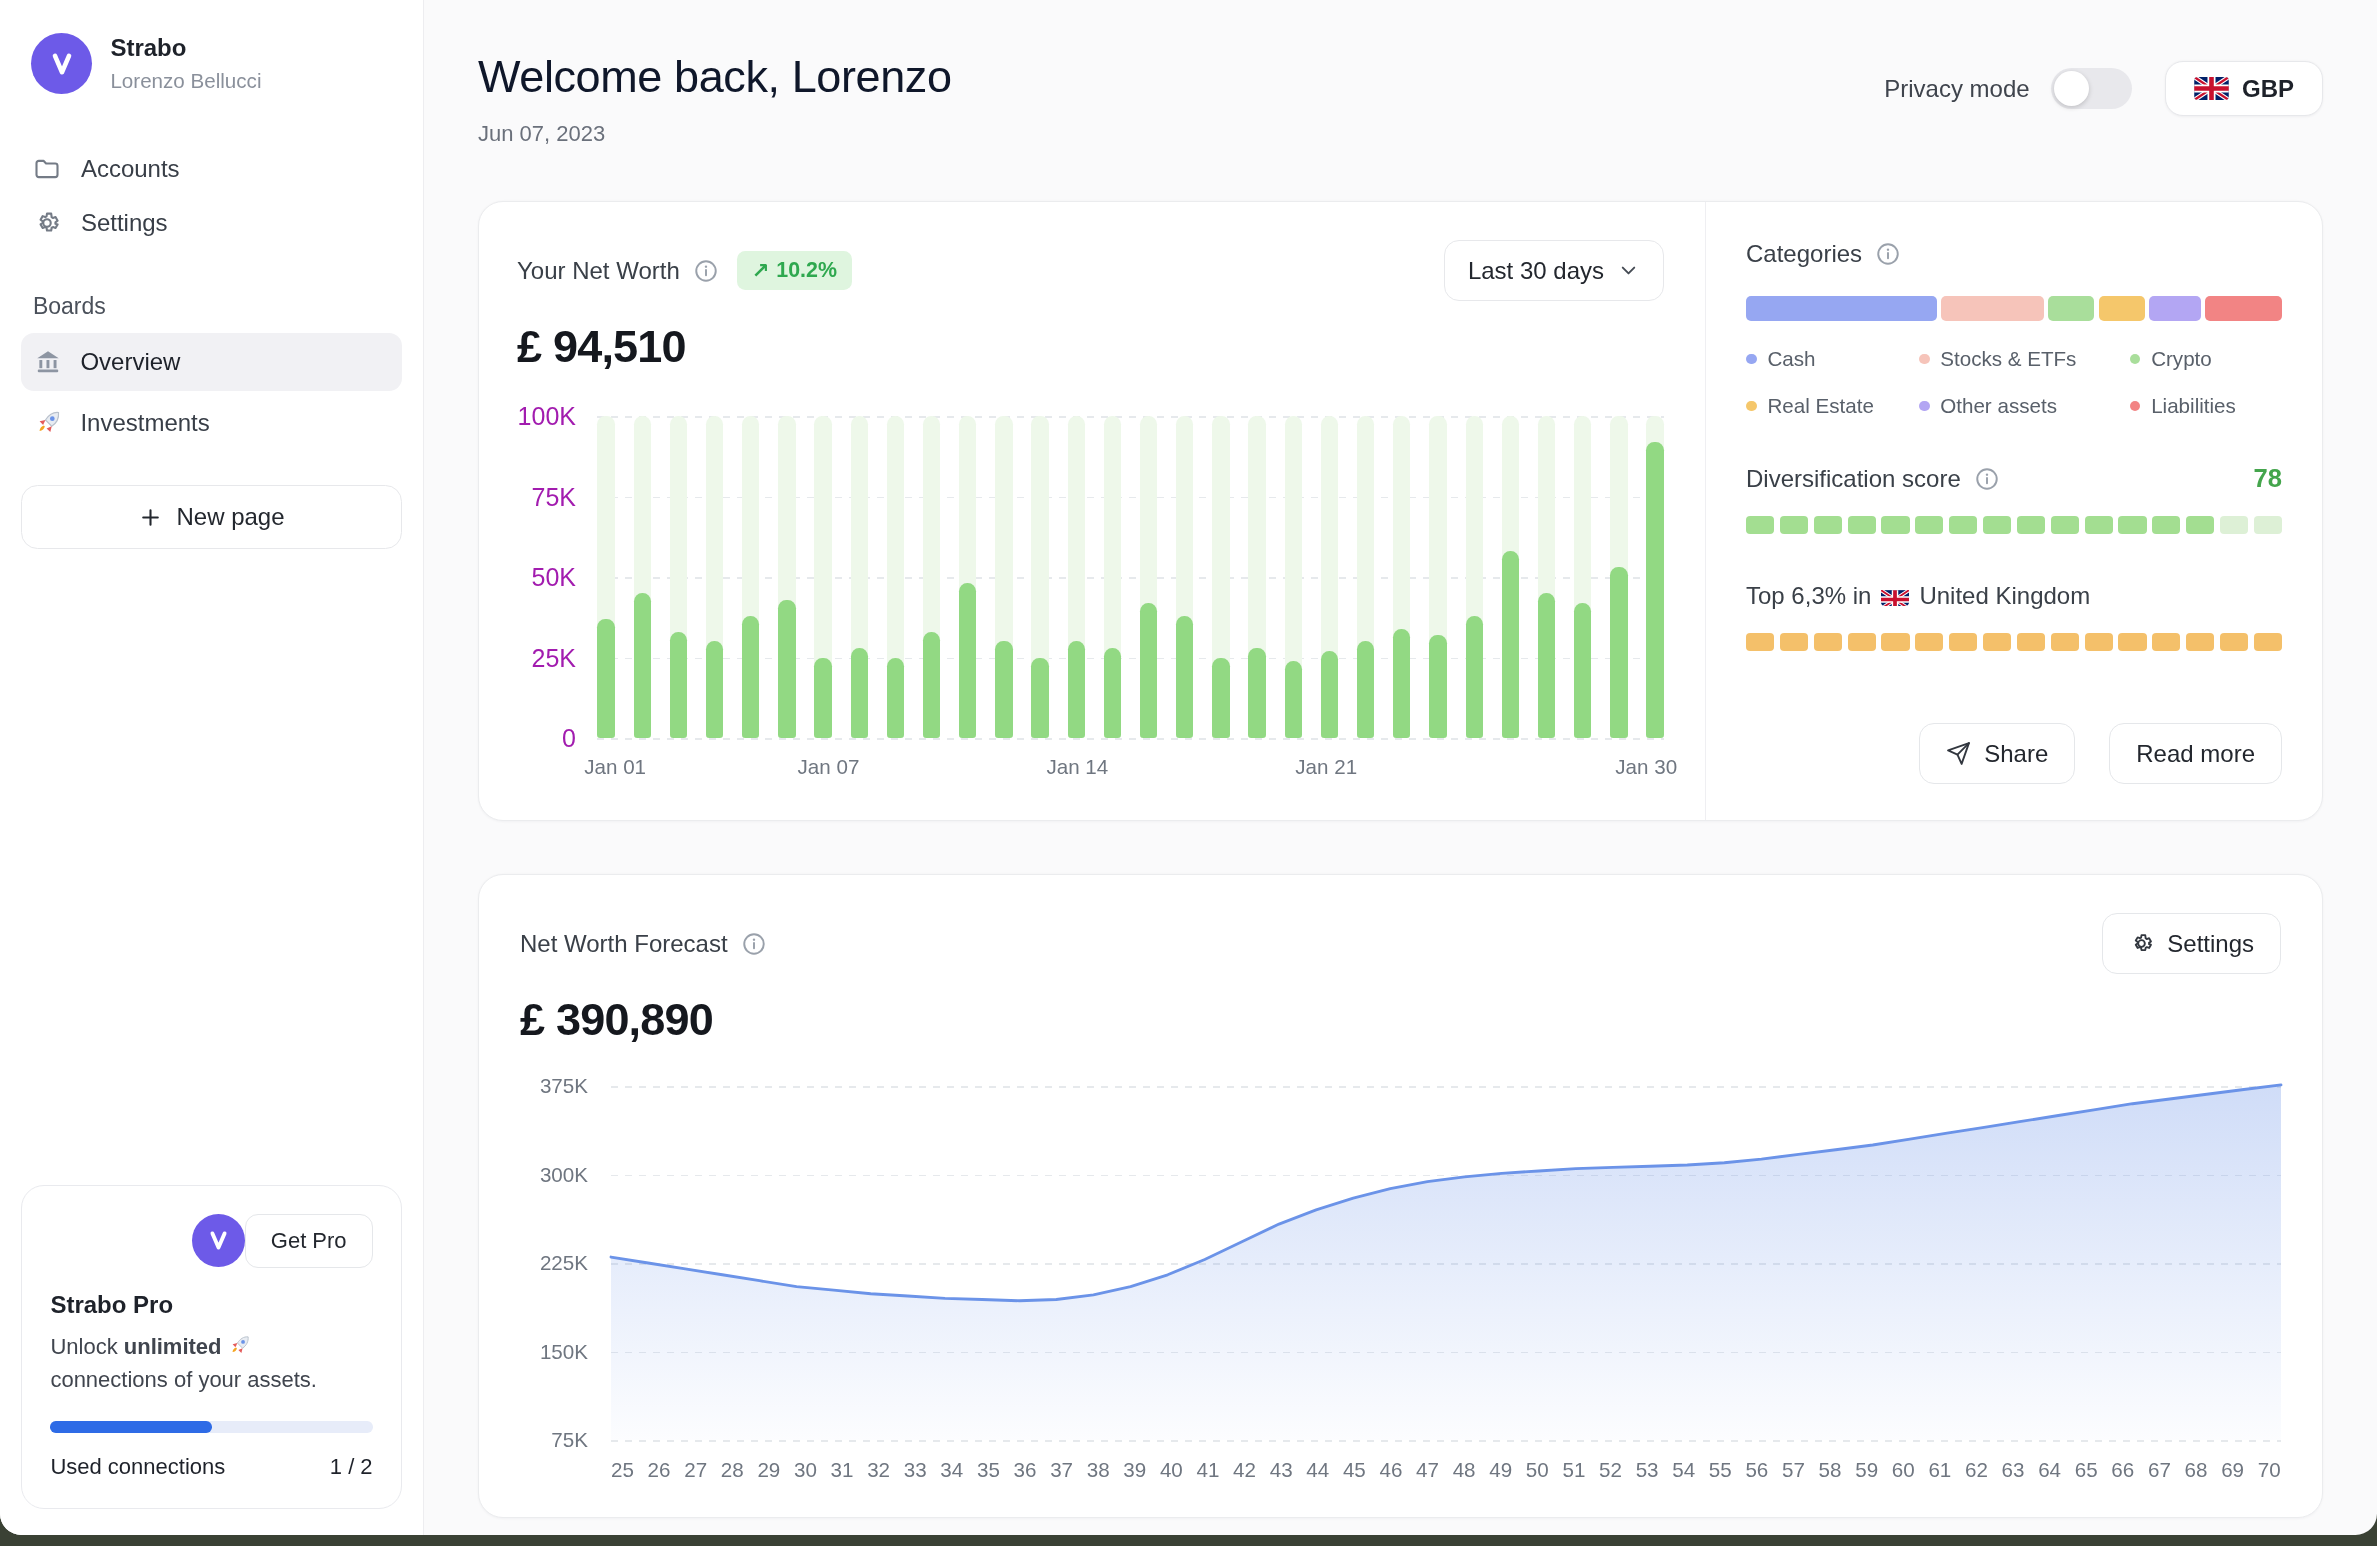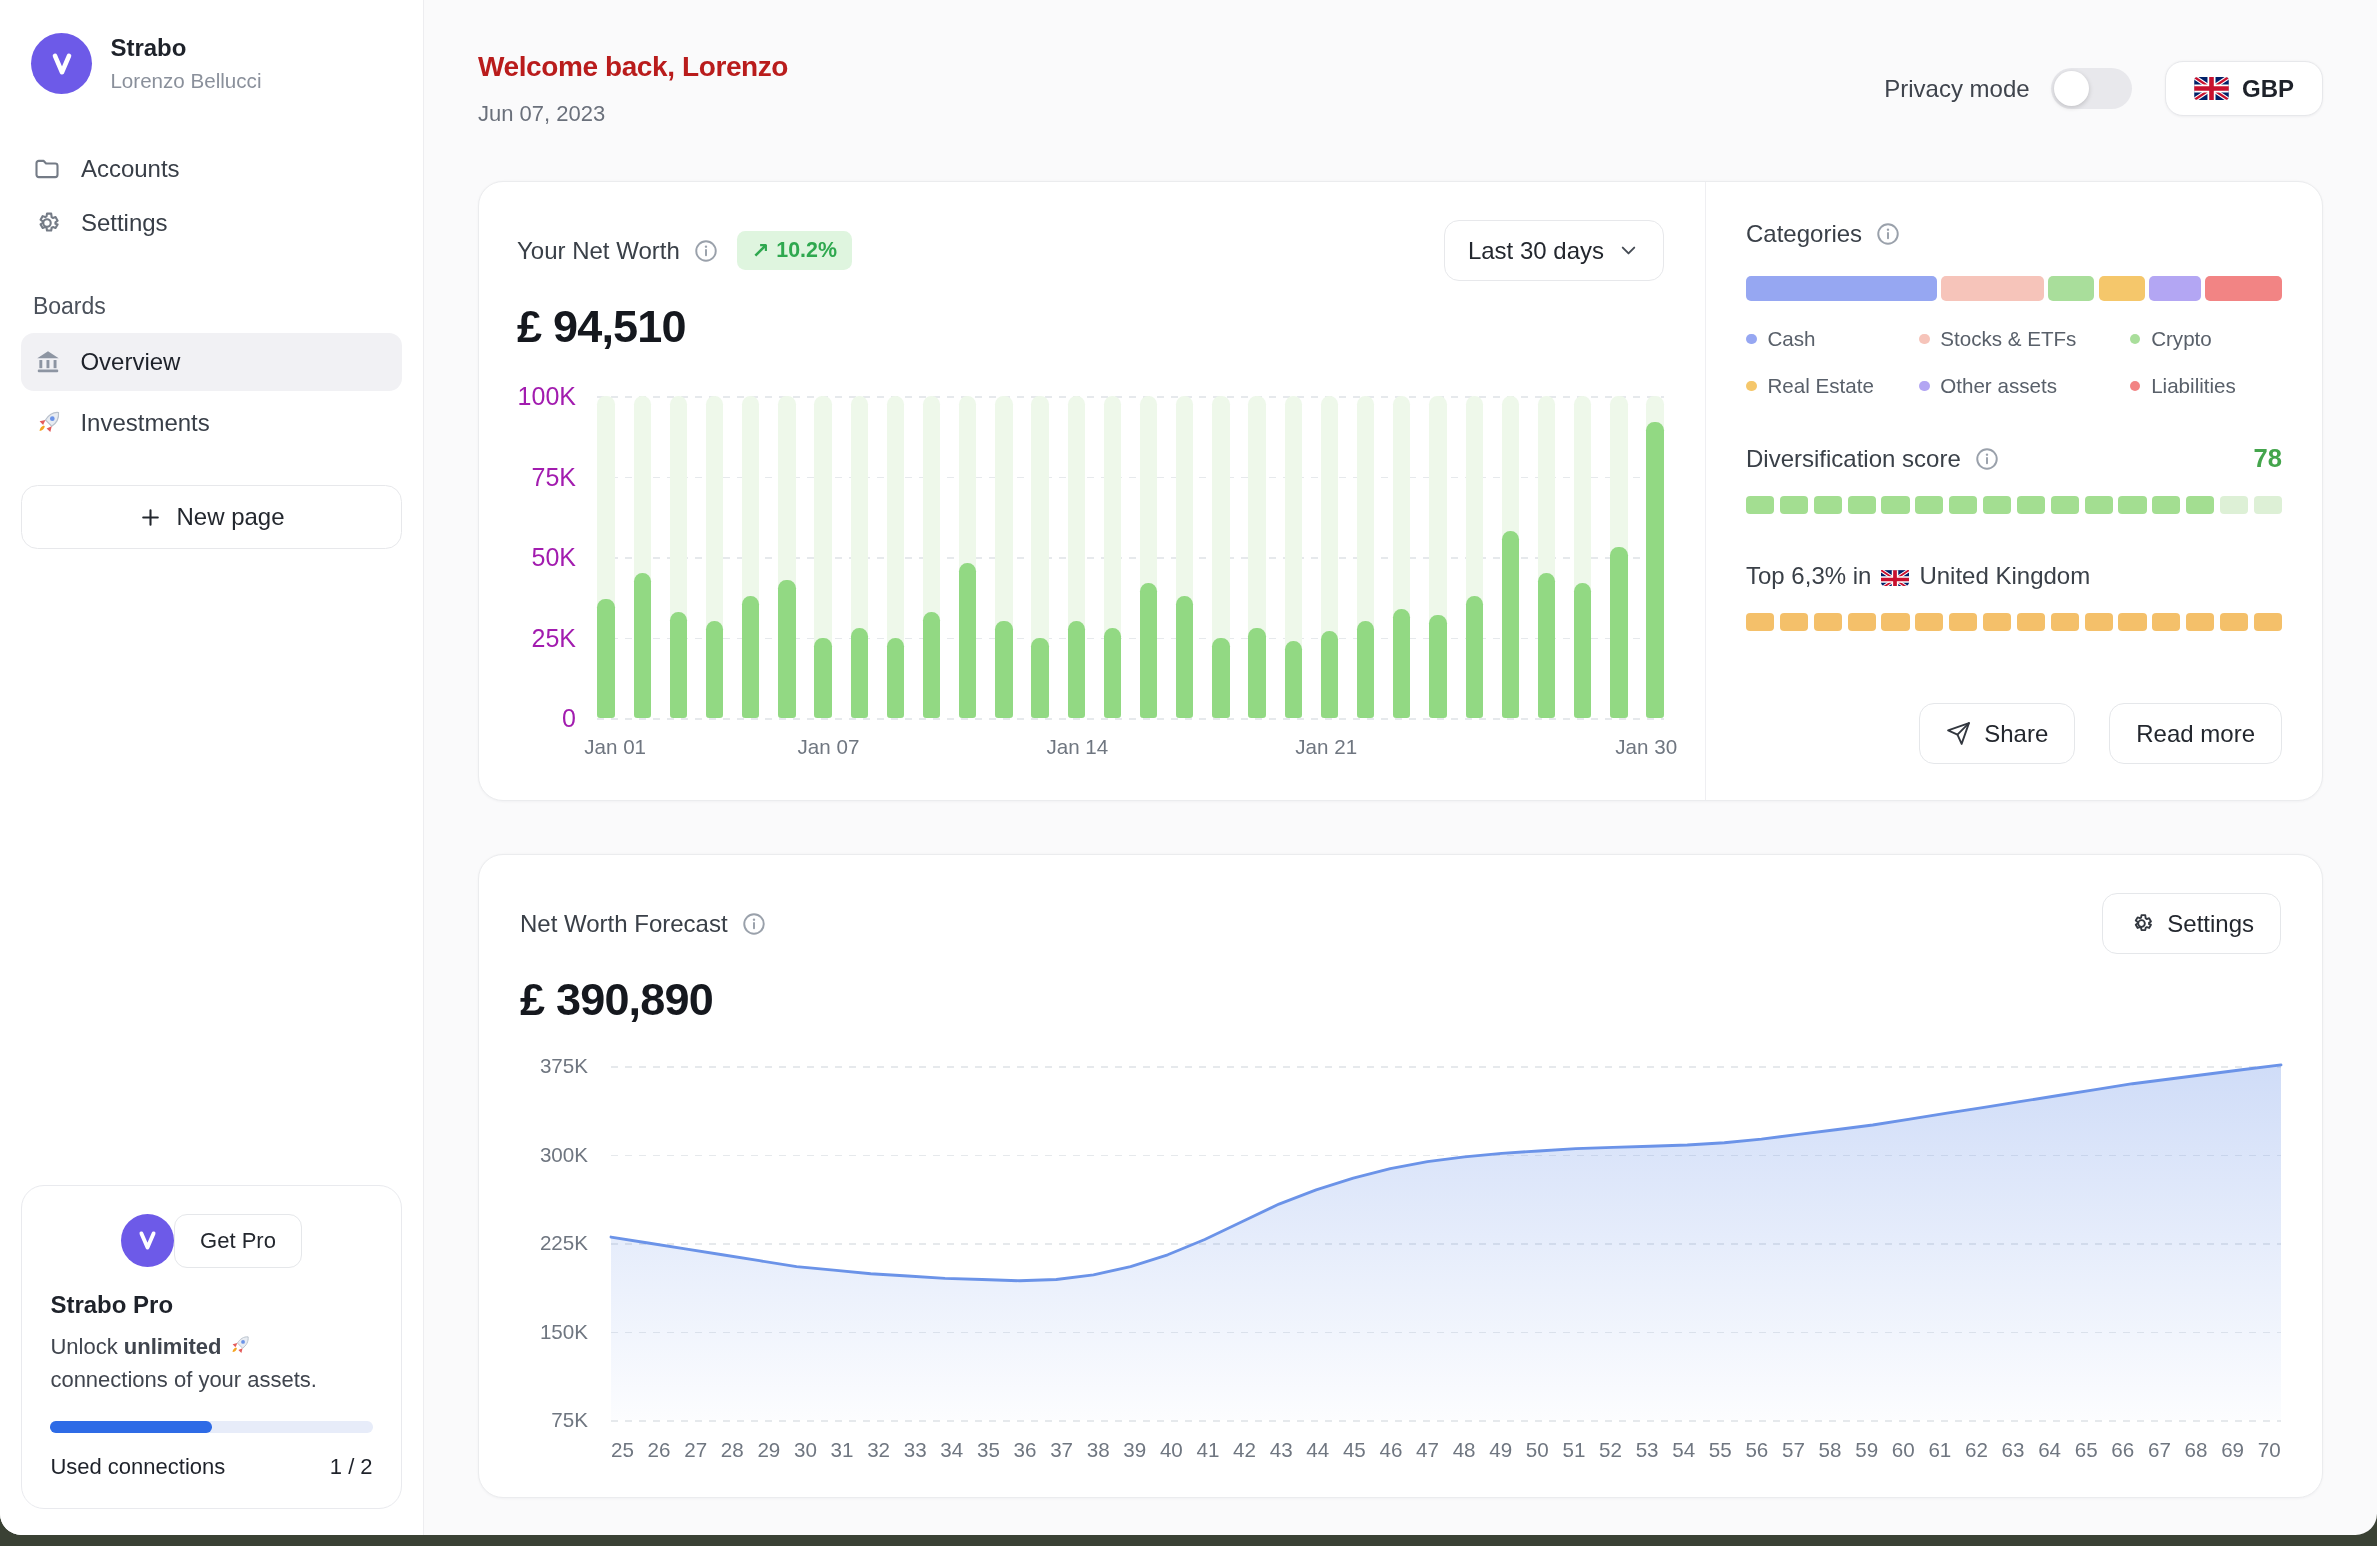--- a/index.html
+++ b/index.html
@@ -54,39 +54,39 @@
     display: flex; align-items: center; justify-content: center; gap: 13px;
     font-size: 24px; font-weight: 500; color: #23272E; cursor: pointer;
     font-family: inherit;
   }
   .new-page-btn svg { width: 25px; height: 25px; color: #23272E; }
   .pro-card {
     position: absolute; left: 21.4px; right: 21.4px; bottom: 26px;
     border: 1.6px solid #E9EAEE; border-radius: 23px; background: #fff;
     padding: 28px;
   }
-  .pro-top { display: flex; justify-content: center; align-items: center; }
+  .pro-top { display: flex; justify-content: flex-end; align-items: center; }
   .logo.small { width: 53px; height: 53px; }
   .logo.small svg { width: 31px; height: 31px; }
   .get-pro-btn {
     height: 54px; padding: 0 25px; border: 1.6px solid #E5E7EA; border-radius: 13px;
     background: #fff; font-size: 22px; font-weight: 500; color: #23272E; cursor: pointer;
     font-family: inherit;
   }
   .pro-title { margin-top: 23px; font-size: 24px; font-weight: 700; color: #1E222A; }
   .pro-desc { margin-top: 11.5px; font-size: 22px; color: #40454E; line-height: 1.5; }
   .pro-desc b { font-weight: 700; }
   .pro-desc svg { width: 23px; height: 23px; vertical-align: -3.3px; }
   .pro-progress { margin-top: 25px; height: 11.5px; border-radius: 5.8px; background: #E7ECF9; }
   .pro-progress-fill { height: 100%; width: 50%; background: #2E6BE6; border-radius: 5.8px; }
   .pro-usage { display: flex; justify-content: space-between; margin-top: 21.4px; font-size: 22px; font-weight: 500; color: #1E222A; }
   
   .main { margin-left: 424px; padding: 51px 54px 0; }
   .page-header { display: flex; justify-content: space-between; align-items: flex-start; }
-  .page-title { font-size: 28px; font-weight: 700; letter-spacing: -0.4px; color: #b91c1c; }
+  .page-title { font-size: 45px; font-weight: 400; letter-spacing: -0.4px; color: #0f172a; }
   .page-date { font-size: 22px; color: #6A707B; margin-top: 18px; }
   .header-controls { display: flex; align-items: center; gap: 33px; margin-top: 10px; }
   .privacy-group { display: flex; align-items: center; gap: 21.4px; }
   .privacy-label { font-size: 24px; color: #3F444D; }
   .toggle { width: 81px; height: 41px; border-radius: 20.6px; background: #E8E8EC; position: relative; cursor: pointer; }
   .toggle .knob {
     position: absolute; top: 3.3px; left: 3.3px; width: 35px; height: 35px;
     border-radius: 50%; background: #fff; box-shadow: 0 1.6px 5px rgba(0,0,0,.18);
   }
   .currency-btn {

